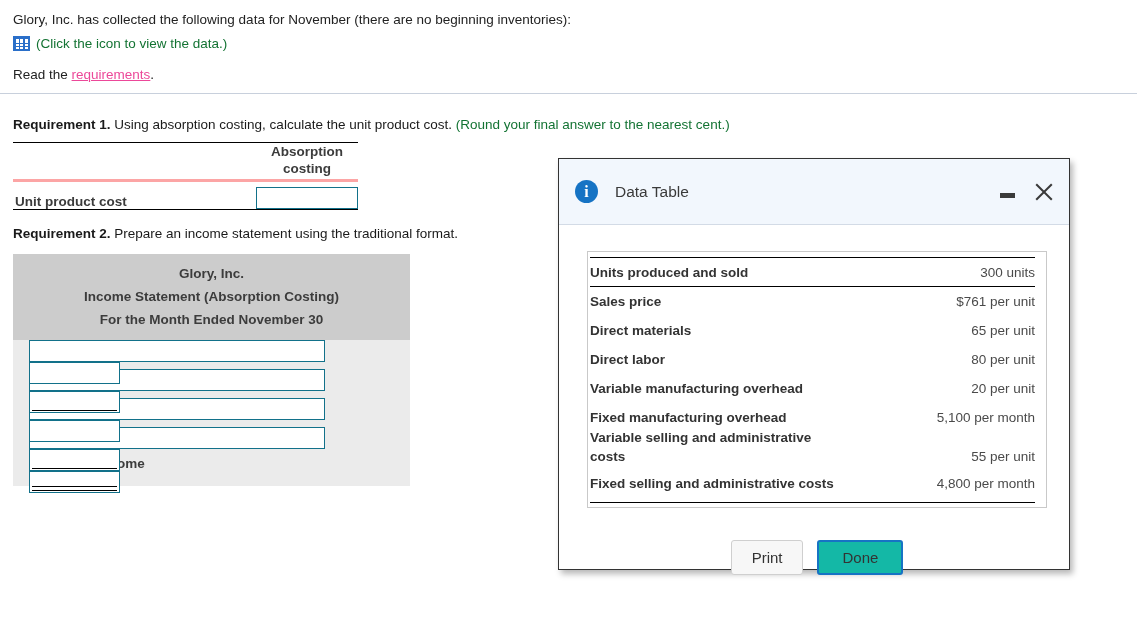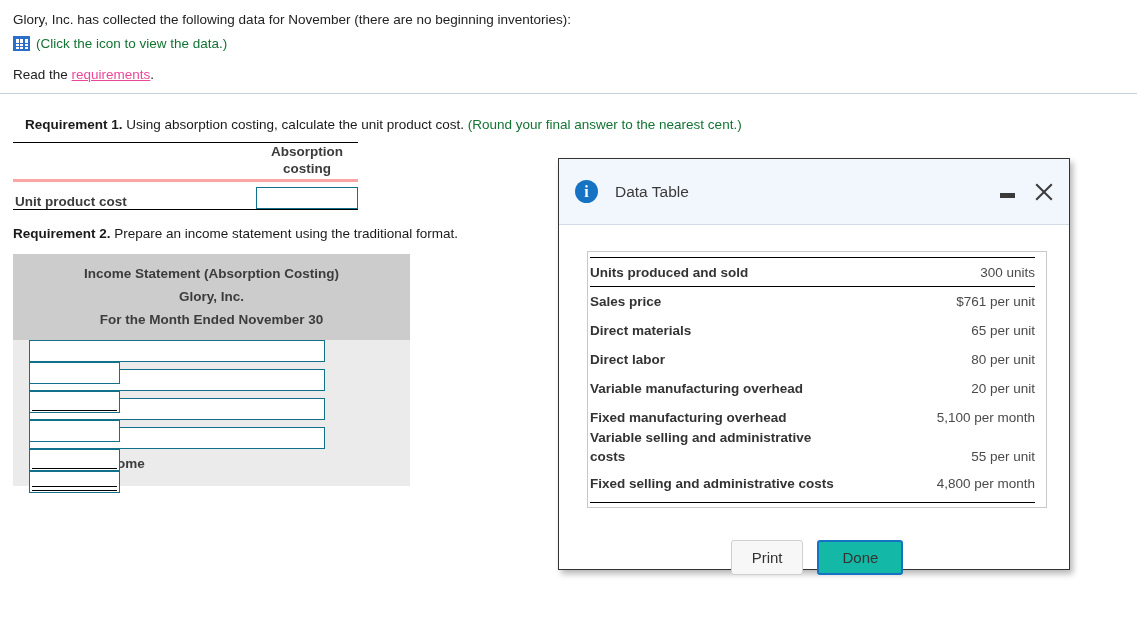--- a/index.html
+++ b/index.html
@@ -34,21 +34,21 @@
   .link { color: #ec4899; text-decoration: underline; cursor: pointer; }
 
   .divider {
     position: absolute; left: 0; top: 93px;
     width: 1137px; height: 1px; background: #c8d0dc;
   }
 
   
   .req { position: absolute; font-size: 13.5px; }
   .req b { font-weight: bold; }
-  #req1 { left: 25px; top: 117px; }
+  #req1 { left: 13px; top: 117px; }
   #req2 { left: 13px; top: 226px; }
 
   .r1-table {
     position: absolute; left: 13px; top: 142px;
     width: 345px;
     border-top: 1px solid #000;
     border-bottom: 0;
   }
   .r1-head {
     display: flex; border-bottom: 3px solid #fca5a5;
@@ -243,22 +243,22 @@
       </div>
     </div>
   </div>
 
   <div class="req" id="req2">
     <b>Requirement 2.</b><span> Prepare an income statement using the traditional format.</span>
   </div>
 
   <div class="is-table">
     <div class="is-header">
+      <div>Glory, Inc.</div>
       <div>Income Statement (Absorption Costing)</div>
-      <div>Glory, Inc.</div>
       <div>For the Month Ended November 30</div>
     </div>
 
     <div class="is-row">
       <div class="label-cell">
         <input class="cell-input" type="text" value="" style="">
       </div>
       <div class="amount-cell">
         <span class="inp-wrap">
           <input class="cell-input" type="text" value="" style="">

